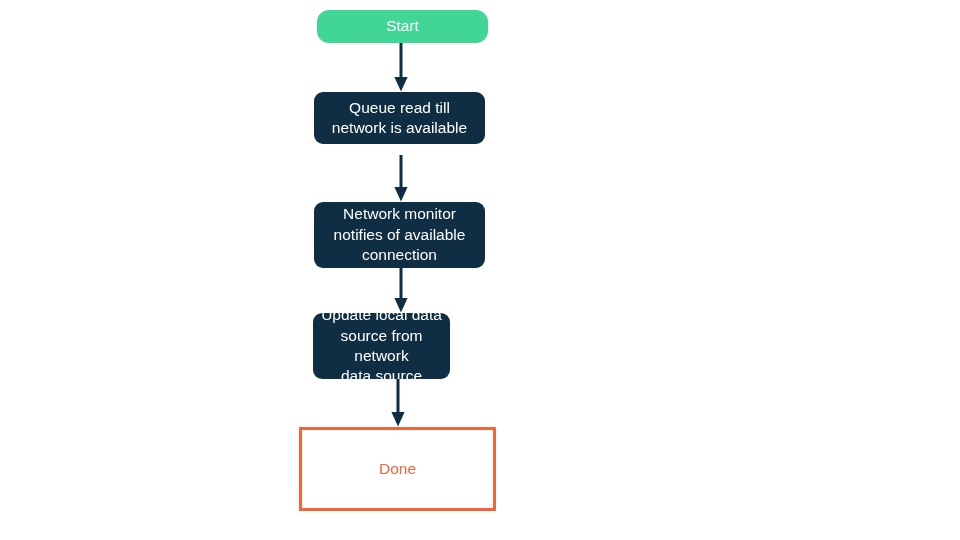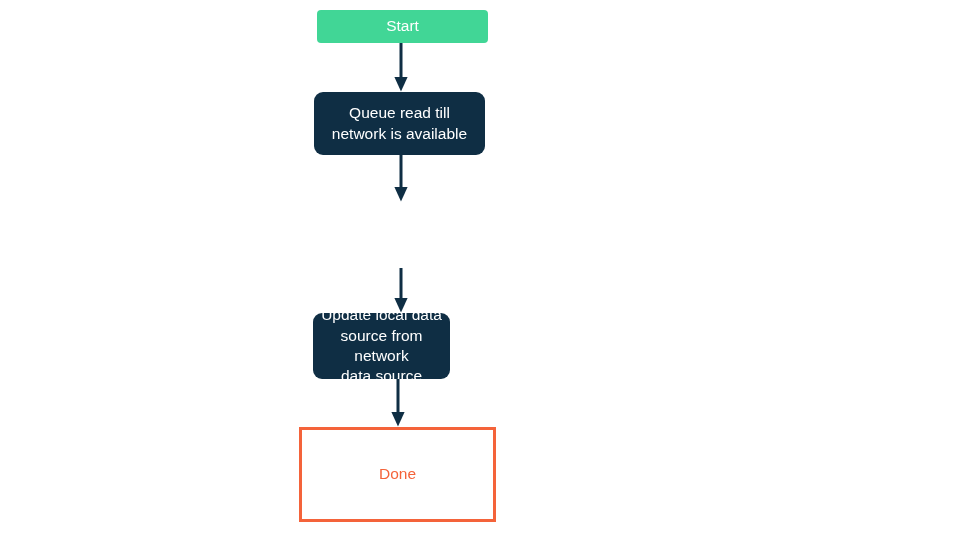--- a/index.html
+++ b/index.html
@@ -31,44 +31,44 @@
     white-space: pre-line;
     line-height: 1.32;
   }
   
   .node-start {
     left: 317px;
     top: 10px;
     width: 171px;
     height: 33px;
     background: #41d696;
-    border-radius: 4px;
+    border-radius: 12px;
   }
   .node-start .node-label {
     color: #ffffff;
     font-size: 15.5px;
   }
   
   .node-process {
     background: #0f2e44;
     border-radius: 9px;
   }
   .node-process .node-label {
     color: #ffffff;
     font-size: 15.5px;
   }
-  .node-p1 { left: 314px; top: 92px;  width: 171px; height: 63px; }
+  .node-p1 { left: 314px; top: 92px;  width: 171px; height: 52px; }
   .node-p2 { left: 314px; top: 202px; width: 171px; height: 66px; }
   .node-p3 { left: 313px; top: 313px; width: 137px; height: 66px; }
   
   .node-done {
     left: 299px;
     top: 427px;
     width: 197px;
-    height: 95px;
+    height: 84px;
     background: #ffffff;
     border: 3px solid #f4633a;
     border-radius: 0;
   }
   .node-done .node-label {
     color: #f4633a;
     font-size: 15.5px;
   }
   
   .arrow {
@@ -102,20 +102,25 @@
 network is available</span>
   </div>
 
   <div class="arrow arrow-2">
     <svg width="20" height="47" viewBox="0 0 20 47" xmlns="http://www.w3.org/2000/svg">
       <rect x="8.5" y="0" width="3" height="34" fill="#0f2e44"></rect>
       <polygon points="3.4,32 16.6,32 10,46.5" fill="#0f2e44"></polygon>
     </svg>
   </div>
 
+  <div class="node node-process node-p2">
+    <span class="node-label">Network monitor
+notifies of available
+connection</span>
+  </div>
 
   <div class="arrow arrow-3">
     <svg width="20" height="45" viewBox="0 0 20 45" xmlns="http://www.w3.org/2000/svg">
       <rect x="8.5" y="0" width="3" height="32" fill="#0f2e44"></rect>
       <polygon points="3.4,30 16.6,30 10,44.5" fill="#0f2e44"></polygon>
     </svg>
   </div>
 
   <div class="node node-process node-p3">
     <span class="node-label">Update local data

